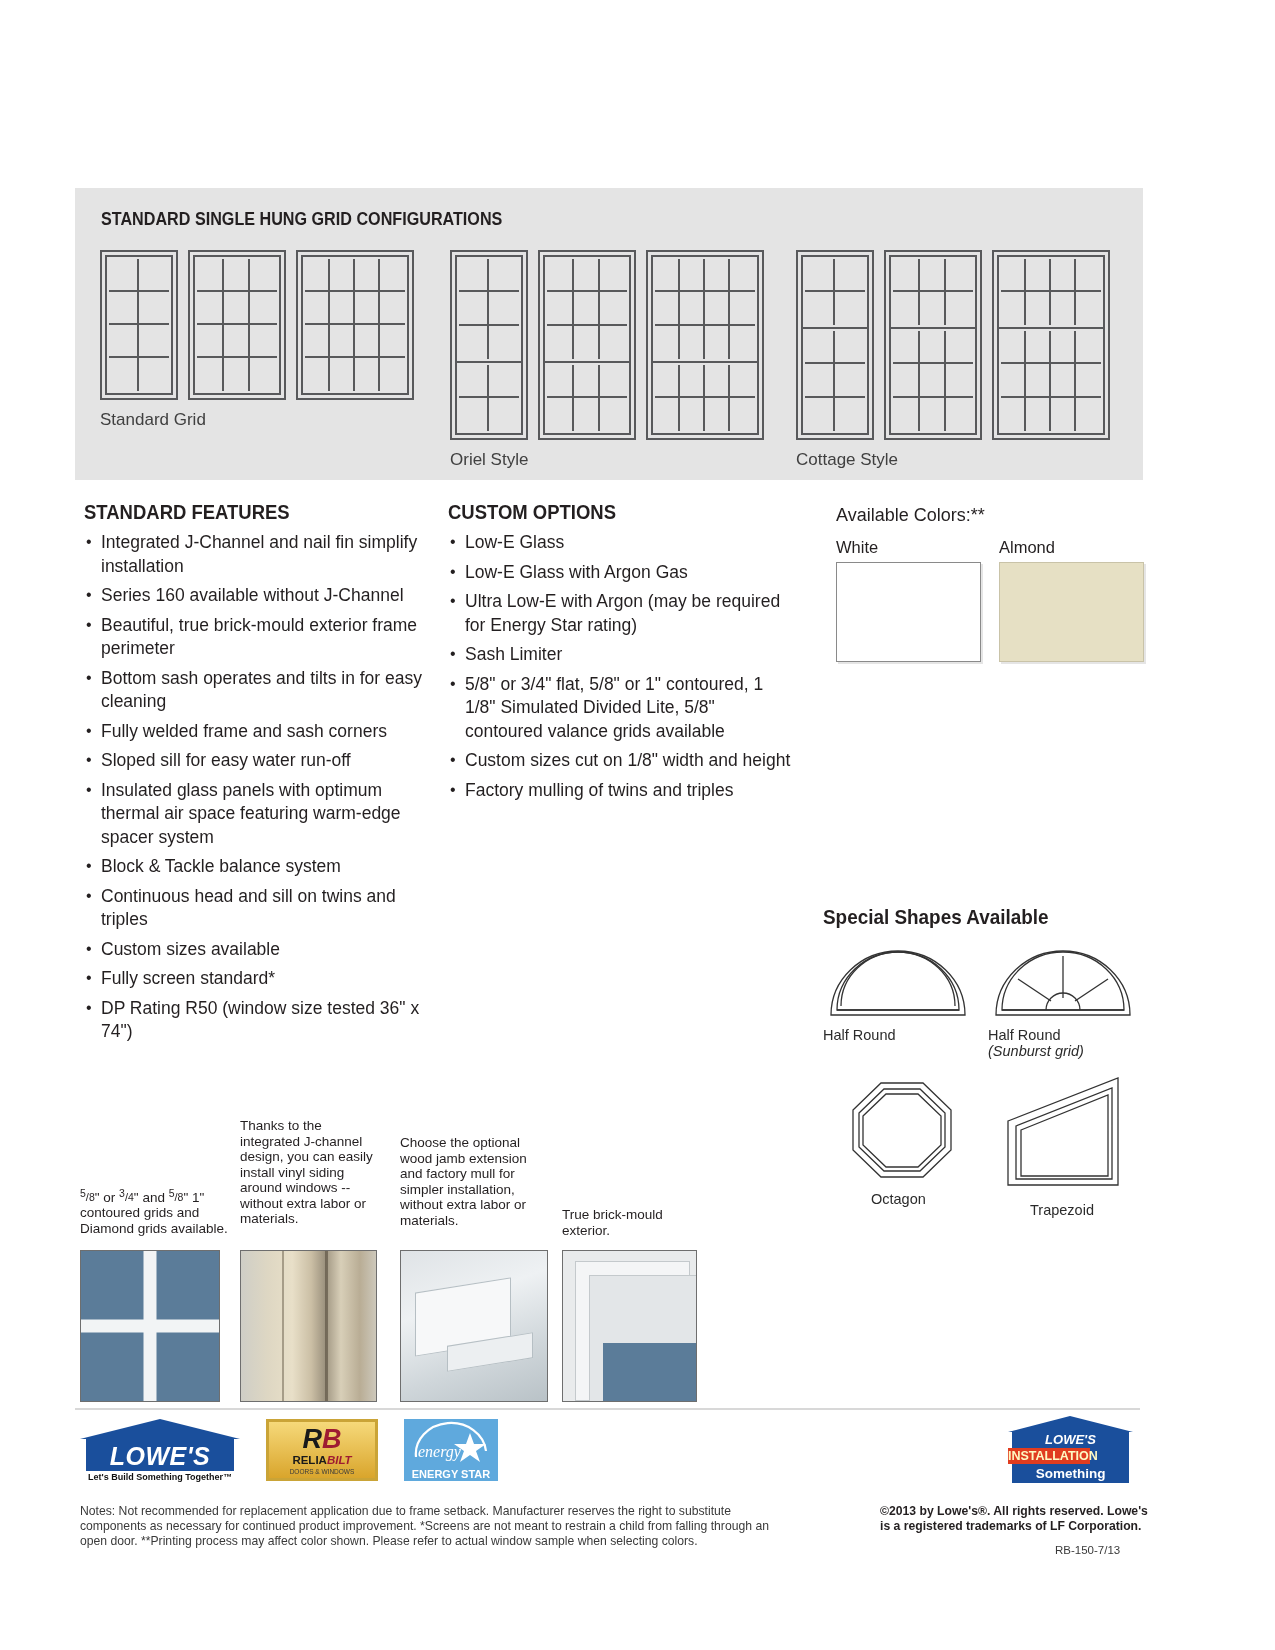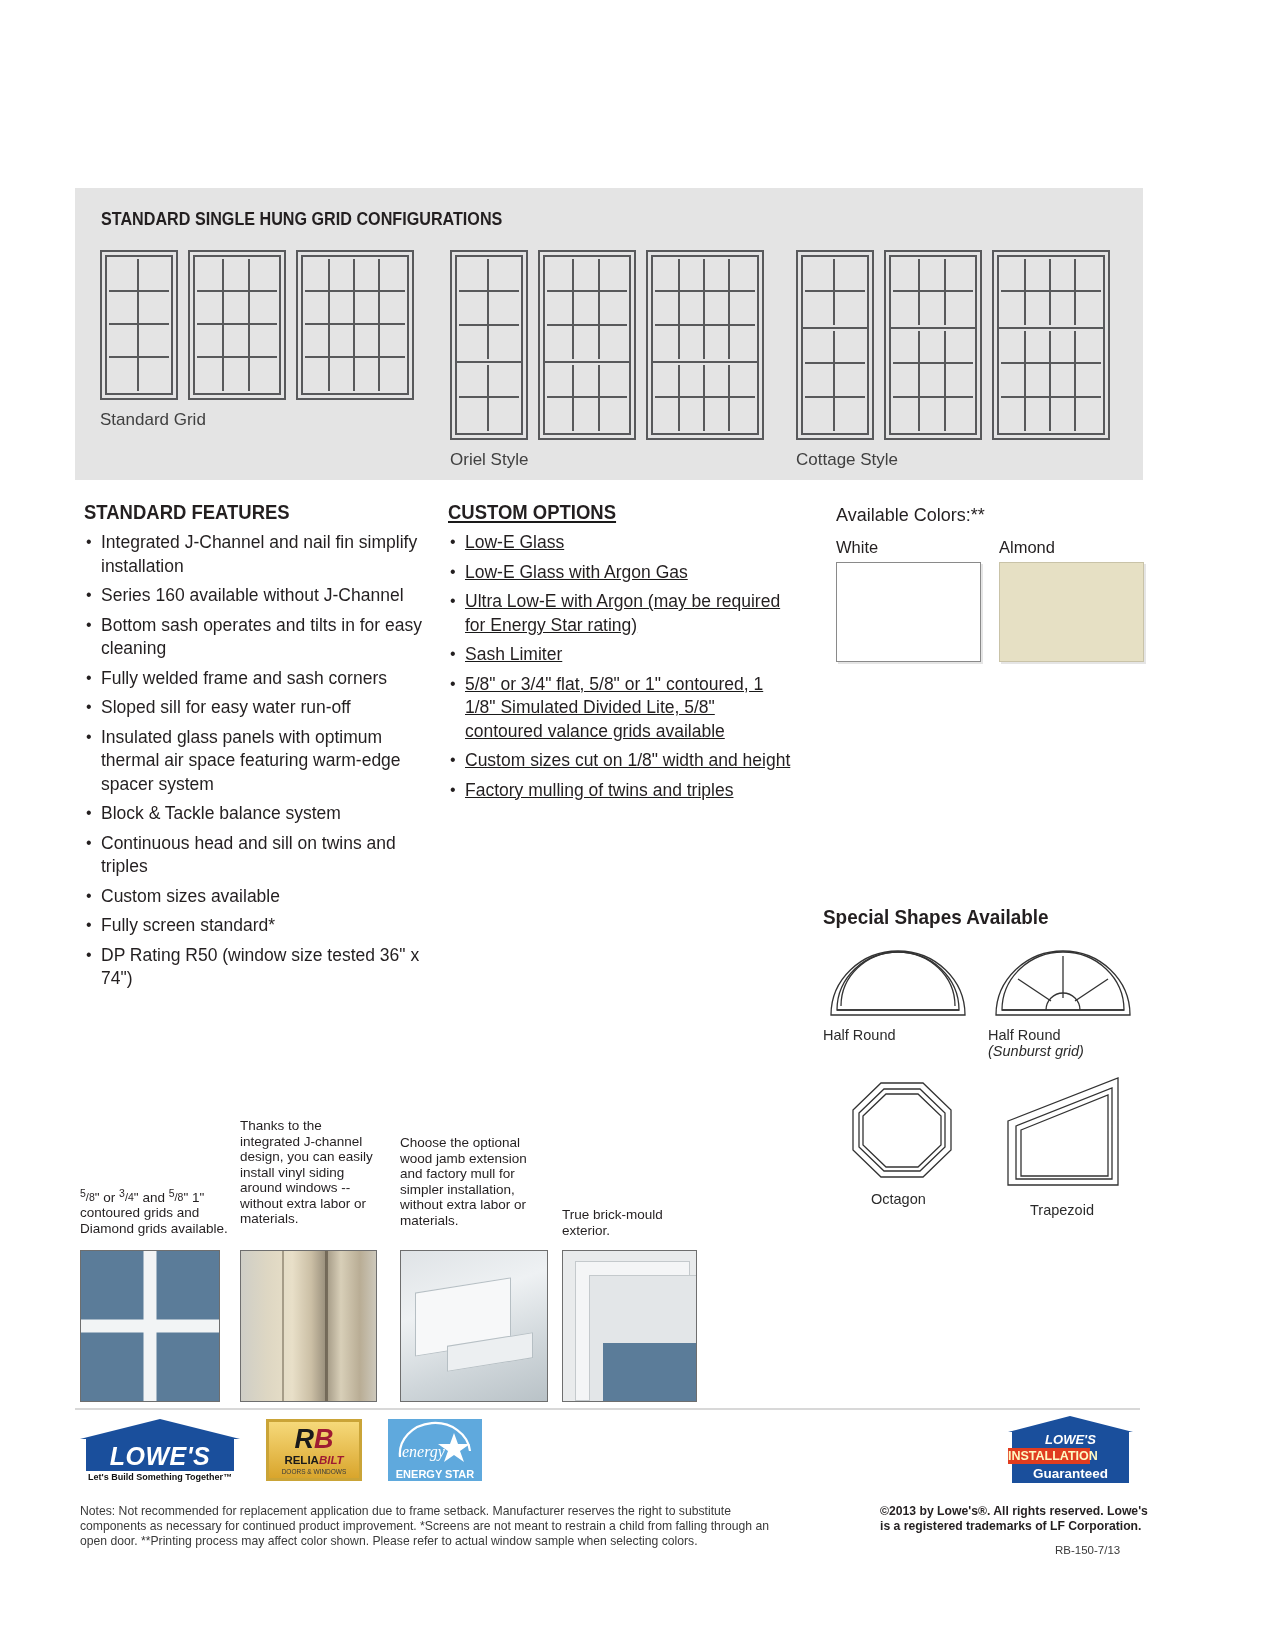--- a/index.html
+++ b/index.html
@@ -71,21 +71,21 @@
   ul.feat li {
     position: relative; padding-left: 17px;
     font-size: 17.5px; line-height: 23.5px;
     color: #231f20; margin-bottom: 6px;
   }
   ul.feat li:before {
     content: "\2022"; position: absolute; left: 2px; top: -1px;
     font-size: 16px; color: #231f20;
   }
   .col-features { position: absolute; left: 84px; top: 500px; width: 350px; }
-  .col-options  { position: absolute; left: 448px; top: 500px; width: 345px; text-decoration: underline; }
+  .col-options  { position: absolute; left: 448px; top: 500px; width: 345px; }
   .frac { display: inline-block; font-size: 0.82em; vertical-align: 0.12em; }
   .frac sup { font-size: 0.95em; vertical-align: 0.34em; }
   .frac sub { font-size: 0.95em; vertical-align: -0.02em; }
 
   
   .colors-block { position: absolute; left: 836px; top: 505px; width: 310px; }
   .colors-title { font-size: 18px; color: #231f20; margin-bottom: 12px; }
   .swatch-label { font-size: 16.5px; color: #231f20; margin-bottom: 5px; }
   .swatch {
     width: 145px; height: 100px;
@@ -387,20 +387,21 @@
     </div>
 
     <div class="caption-lbl" style="left:721px; top:262px;">Cottage Style</div>
   </div>
 
   <div class="col-features">
     <div class="col-head">STANDARD FEATURES</div>
     <ul class="feat">
       <li>Integrated J-Channel and nail fin simplify installation</li>
       <li>Series 160 available without J-Channel</li>
+      <li>Beautiful, true brick-mould exterior frame perimeter</li>
       <li>Bottom sash operates and tilts in for easy cleaning</li>
       <li>Fully welded frame and sash corners</li>
       <li>Sloped sill for easy water run-off</li>
       <li>Insulated glass panels with optimum thermal air space featuring warm-edge spacer system</li>
       <li>Block &amp; Tackle balance system</li>
       <li>Continuous head and sill on twins and triples</li>
       <li>Custom sizes available</li>
       <li>Fully screen standard*</li>
       <li>DP Rating R50 (window size tested 36" x 74")</li>
     </ul>
@@ -527,21 +528,21 @@
 
   <div class="logos">
 
     <div style="position:relative; width:160px; height:62px;">
       <div style="position:absolute; left:0; top:0; width:0; height:0; border-left:80px solid transparent; border-right:80px solid transparent; border-bottom:20px solid #1a4f9c;"></div>
       <div style="position:absolute; left:6px; top:19px; width:148px; height:33px; background:#1a4f9c;"></div>
       <div style="position:absolute; left:0; top:23px; width:160px; text-align:center; color:#fff; font-weight:bold; font-size:25px; font-style:italic; letter-spacing:0.5px;">LOWE'S</div>
       <div style="position:absolute; left:0; top:53px; width:160px; text-align:center; font-size:9px; font-weight:bold; color:#111;">Let's Build Something Together™</div>
     </div>
 
-    <div style="position:relative; width:96px; height:62px; background:linear-gradient(180deg,#f6d97a,#d9a52c); border:3px solid #caa437; padding-top:2px;">
+    <div style="position:relative; width:112px; height:62px; background:linear-gradient(180deg,#f6d97a,#d9a52c); border:3px solid #caa437; padding-top:2px;">
       <div style="text-align:center; font-weight:bold; font-size:27px; line-height:30px; font-style:italic; color:#1a1a1a;">
         <span>R</span><span style="color:#9e1b32;">B</span>
       </div>
       <div style="text-align:center; font-weight:bold; font-size:11.5px; line-height:13px;">
         <span style="color:#1a1a1a;">RELIA</span><span style="color:#9e1b32; font-style:italic;">BILT</span>
       </div>
       <div style="text-align:center; font-size:6.5px; color:#3a3a3a; margin-top:1px;">DOORS &amp; WINDOWS</div>
     </div>
 
     <div style="position:relative; width:94px; height:62px; background:#5fa9dd;">
@@ -552,21 +553,21 @@
       </svg>
       <div style="position:absolute; left:0; bottom:1px; width:94px; text-align:center; color:#ffffff; font-weight:bold; font-size:11px;">ENERGY STAR</div>
     </div>
   </div>
 
   <div style="position:absolute; left:1008px; top:1416px; width:125px; height:70px;">
     <div style="position:absolute; left:0; top:0; width:0; height:0; border-left:62px solid transparent; border-right:63px solid transparent; border-bottom:16px solid #1a4f9c;"></div>
     <div style="position:absolute; left:4px; top:15px; width:117px; height:52px; background:#1a4f9c;"></div>
     <div style="position:absolute; left:0; top:16px; width:125px; text-align:center; color:#fff; font-weight:bold; font-size:13px; font-style:italic;">LOWE'S</div>
     <div style="position:absolute; left:0; top:32px; width:82px; text-align:center; background:#e03c1f; color:#fef9c3; font-weight:bold; font-size:12.5px; padding:1px 0;">INSTALLATION</div>
-    <div style="position:absolute; left:0; top:50px; width:125px; text-align:center; color:#fff; font-weight:bold; font-size:13.5px;">Guaranteed</div>
+    <div style="position:absolute; left:0; top:50px; width:125px; text-align:center; color:#fff; font-weight:bold; font-size:13.5px;">Something</div>
   </div>
 
   <div class="notes">Notes: Not recommended for replacement application due to frame setback. Manufacturer reserves the right to substitute components as necessary for continued product improvement.  *Screens are not meant to restrain a child from falling through an open door.  **Printing process may affect color shown. Please refer to actual window sample when selecting colors.</div>
 
   <div class="copyright">
     <div>©2013 by Lowe's®. All rights reserved. Lowe's is a registered trademarks of LF Corporation.</div>
   </div>
   <div style="position:absolute; left:1055px; top:1544px; font-size:11.5px; color:#3a3a3a;">RB-150-7/13</div>
 
 </div>

